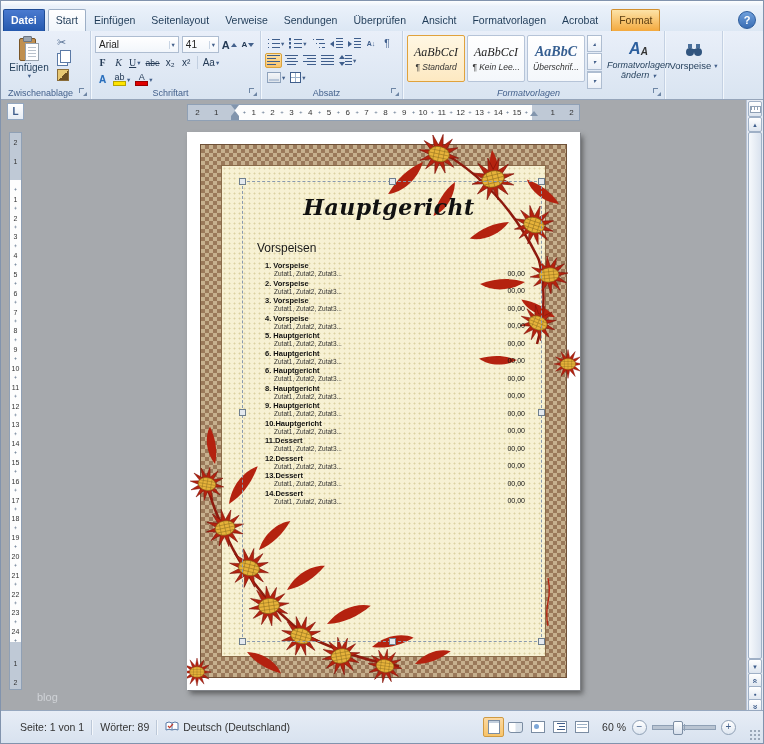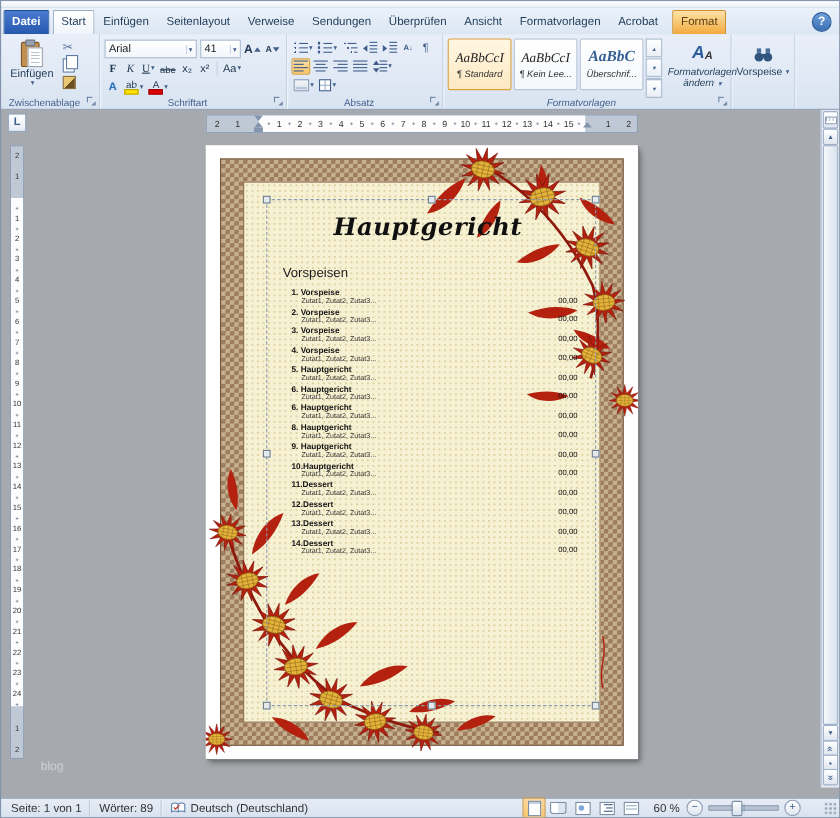--- a/index.html
+++ b/index.html
@@ -156,25 +156,25 @@
   .sb-down{bottom:42px;}
   .sb-thumb{position:absolute;left:1px;right:1px;top:32px;bottom:57px;background:linear-gradient(90deg,#f6f9fc,#d9e2ee);border:1px solid #9fb0c6;border-radius:2px;}
   .pg-prev{bottom:28px;}
   .pg-obj{bottom:15px;}
   .pg-next{bottom:2px;}
   .dblu{display:inline-block;transform:rotate(90deg);font-size:9px;font-weight:bold;}
   .dbld{display:inline-block;transform:rotate(-90deg);font-size:9px;font-weight:bold;}
   .objdot{font-size:5px;}
 
   
-  .status{position:absolute;left:0;right:0;bottom:0;height:18px;background:linear-gradient(#e7edf6,#d8e2ef);border-top:1px solid #97a8bf;display:flex;align-items:center;font-size:10.5px;color:#333;padding:0 9px;box-sizing:border-box;}
+  .status{position:absolute;left:0;right:0;bottom:0;height:33px;background:linear-gradient(#e7edf6,#d8e2ef);border-top:1px solid #97a8bf;display:flex;align-items:center;font-size:10.5px;color:#333;padding:0 19px;box-sizing:border-box;}
   .sit{white-space:nowrap;}
   .ssep{width:1px;height:15px;background:#bcc8d8;border-right:1px solid #f4f7fb;margin:0 7px;}
   .bookicon{margin-right:4px;}
-  .sright{margin-left:auto;display:flex;align-items:center;margin-right:26px;}
+  .sright{margin-left:auto;display:flex;align-items:center;margin-right:8px;}
   .vbtn{width:19px;height:18px;display:flex;align-items:center;justify-content:center;border:1px solid transparent;border-radius:2px;margin-left:1px;}
   .vbtn.active{background:linear-gradient(#fcd9a2,#f8c469);border-color:#cf9a43;}
   .vi{display:inline-block;position:relative;}
   .vi-print{width:10px;height:12px;background:#fff;border:1px solid #7b8da3;box-shadow:inset 0 2px 0 #c3cfdd;}
   .vi-read{width:13px;height:9px;background:linear-gradient(90deg,#fff 48%,#dde5ee 52%);border:1px solid #7b8da3;border-radius:1px 1px 3px 3px;}
   .vi-web{width:12px;height:10px;background:#fff;border:1px solid #7b8da3;}
   .vi-web::after{content:"";position:absolute;left:2px;top:2px;width:5px;height:5px;border-radius:50%;background:#7da7d8;}
   .vi-out{width:12px;height:10px;background:linear-gradient(#3f5e8c,#3f5e8c) 3px 1px/8px 1.3px no-repeat,linear-gradient(#3f5e8c,#3f5e8c) 5px 4px/6px 1.3px no-repeat,linear-gradient(#3f5e8c,#3f5e8c) 3px 7px/8px 1.3px no-repeat,#fff;border:1px solid #7b8da3;}
   .vi-draft{width:12px;height:10px;background:linear-gradient(#9db1c7,#9db1c7) 1px 2px/10px 1.2px no-repeat,linear-gradient(#9db1c7,#9db1c7) 1px 5px/10px 1.2px no-repeat,#fff;border:1px solid #7b8da3;}
   .zoomlab{margin:0 6px 0 10px;white-space:nowrap;}

